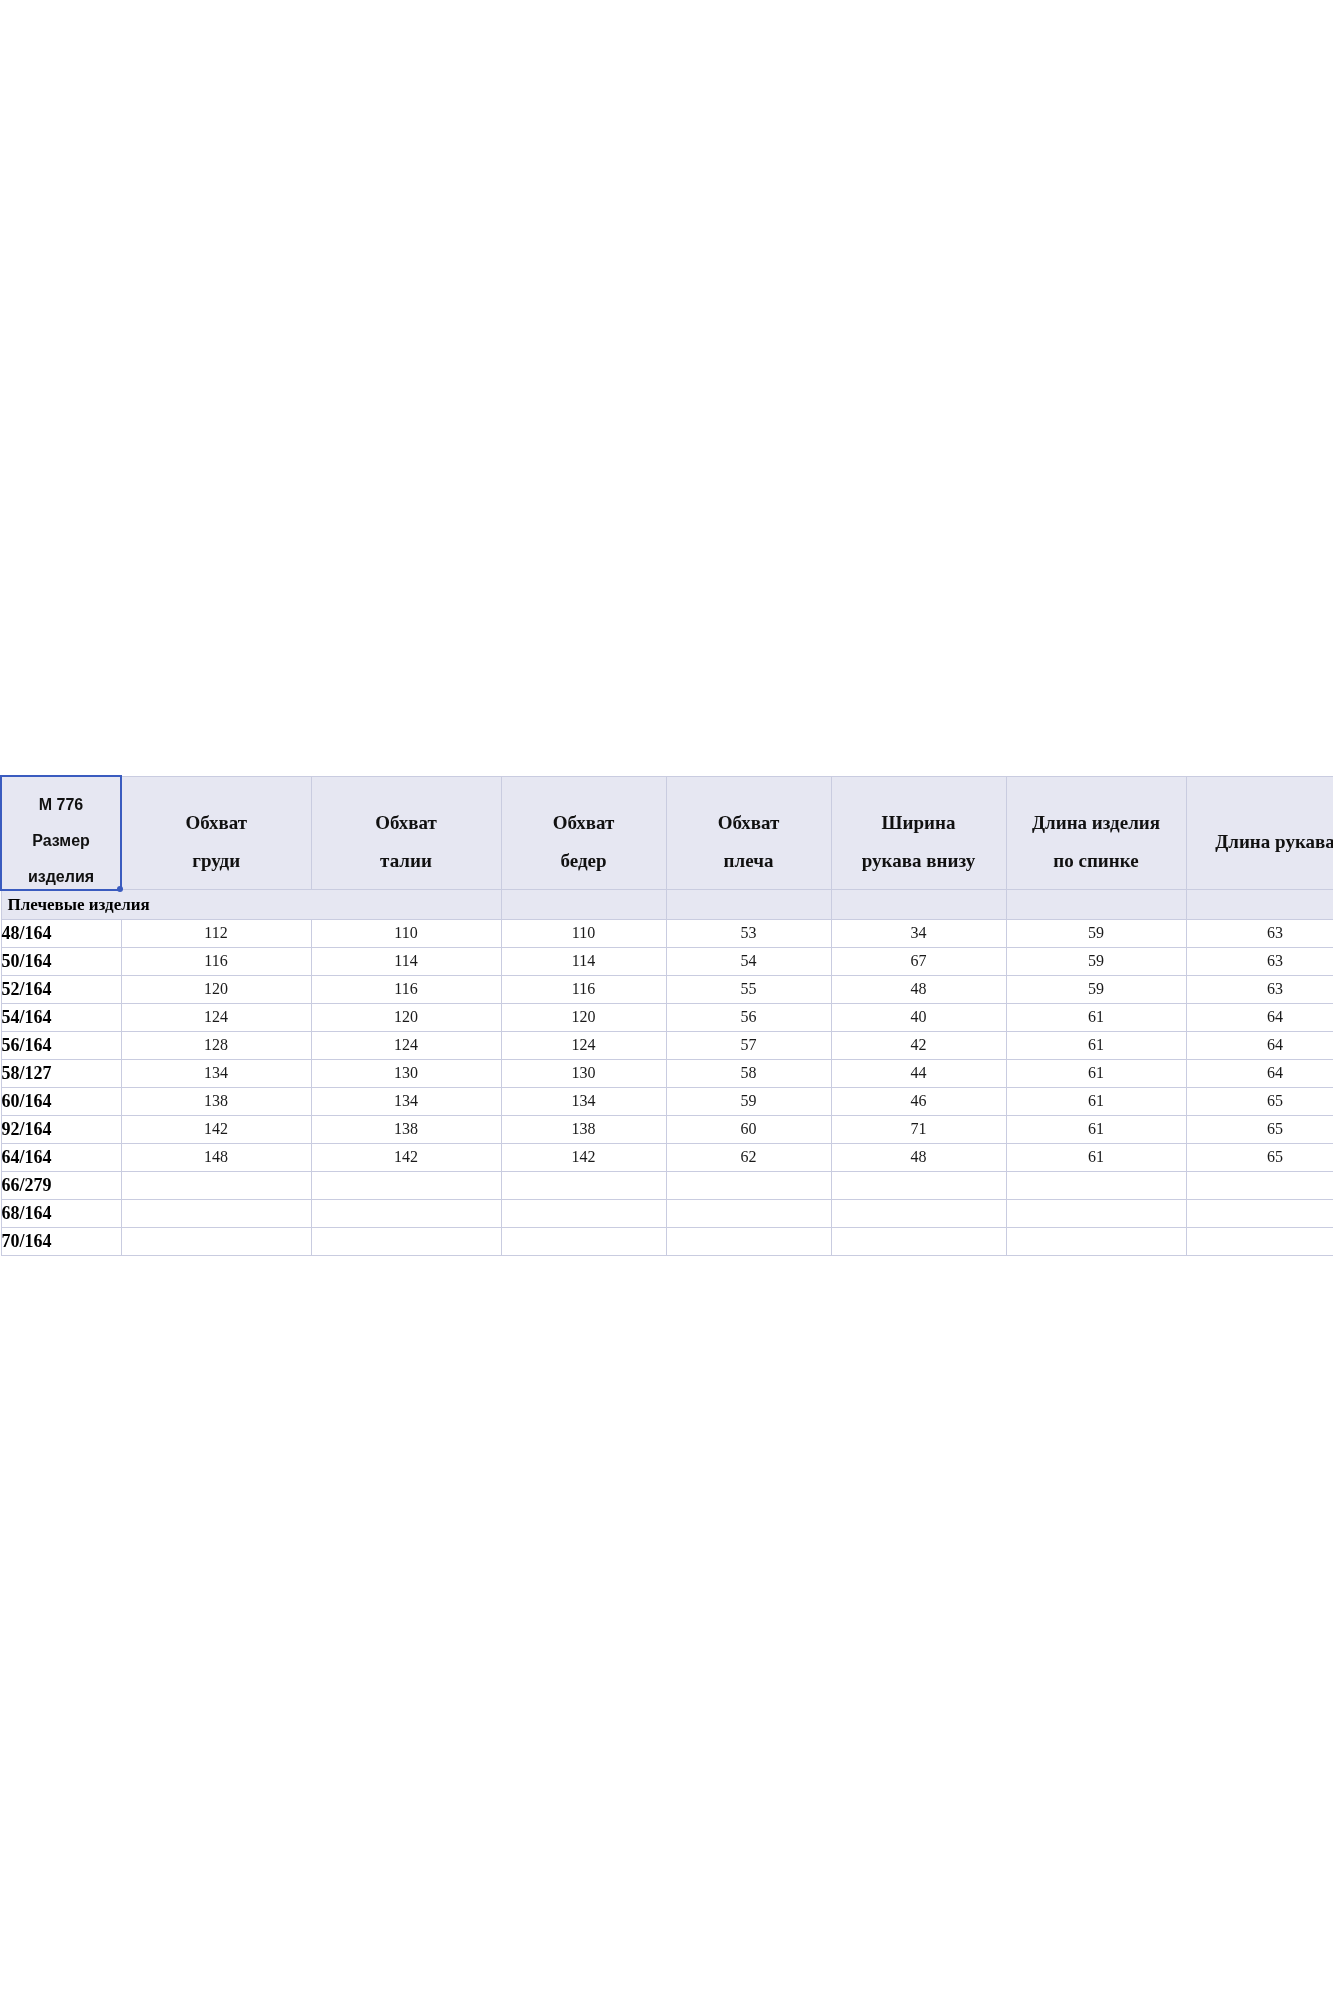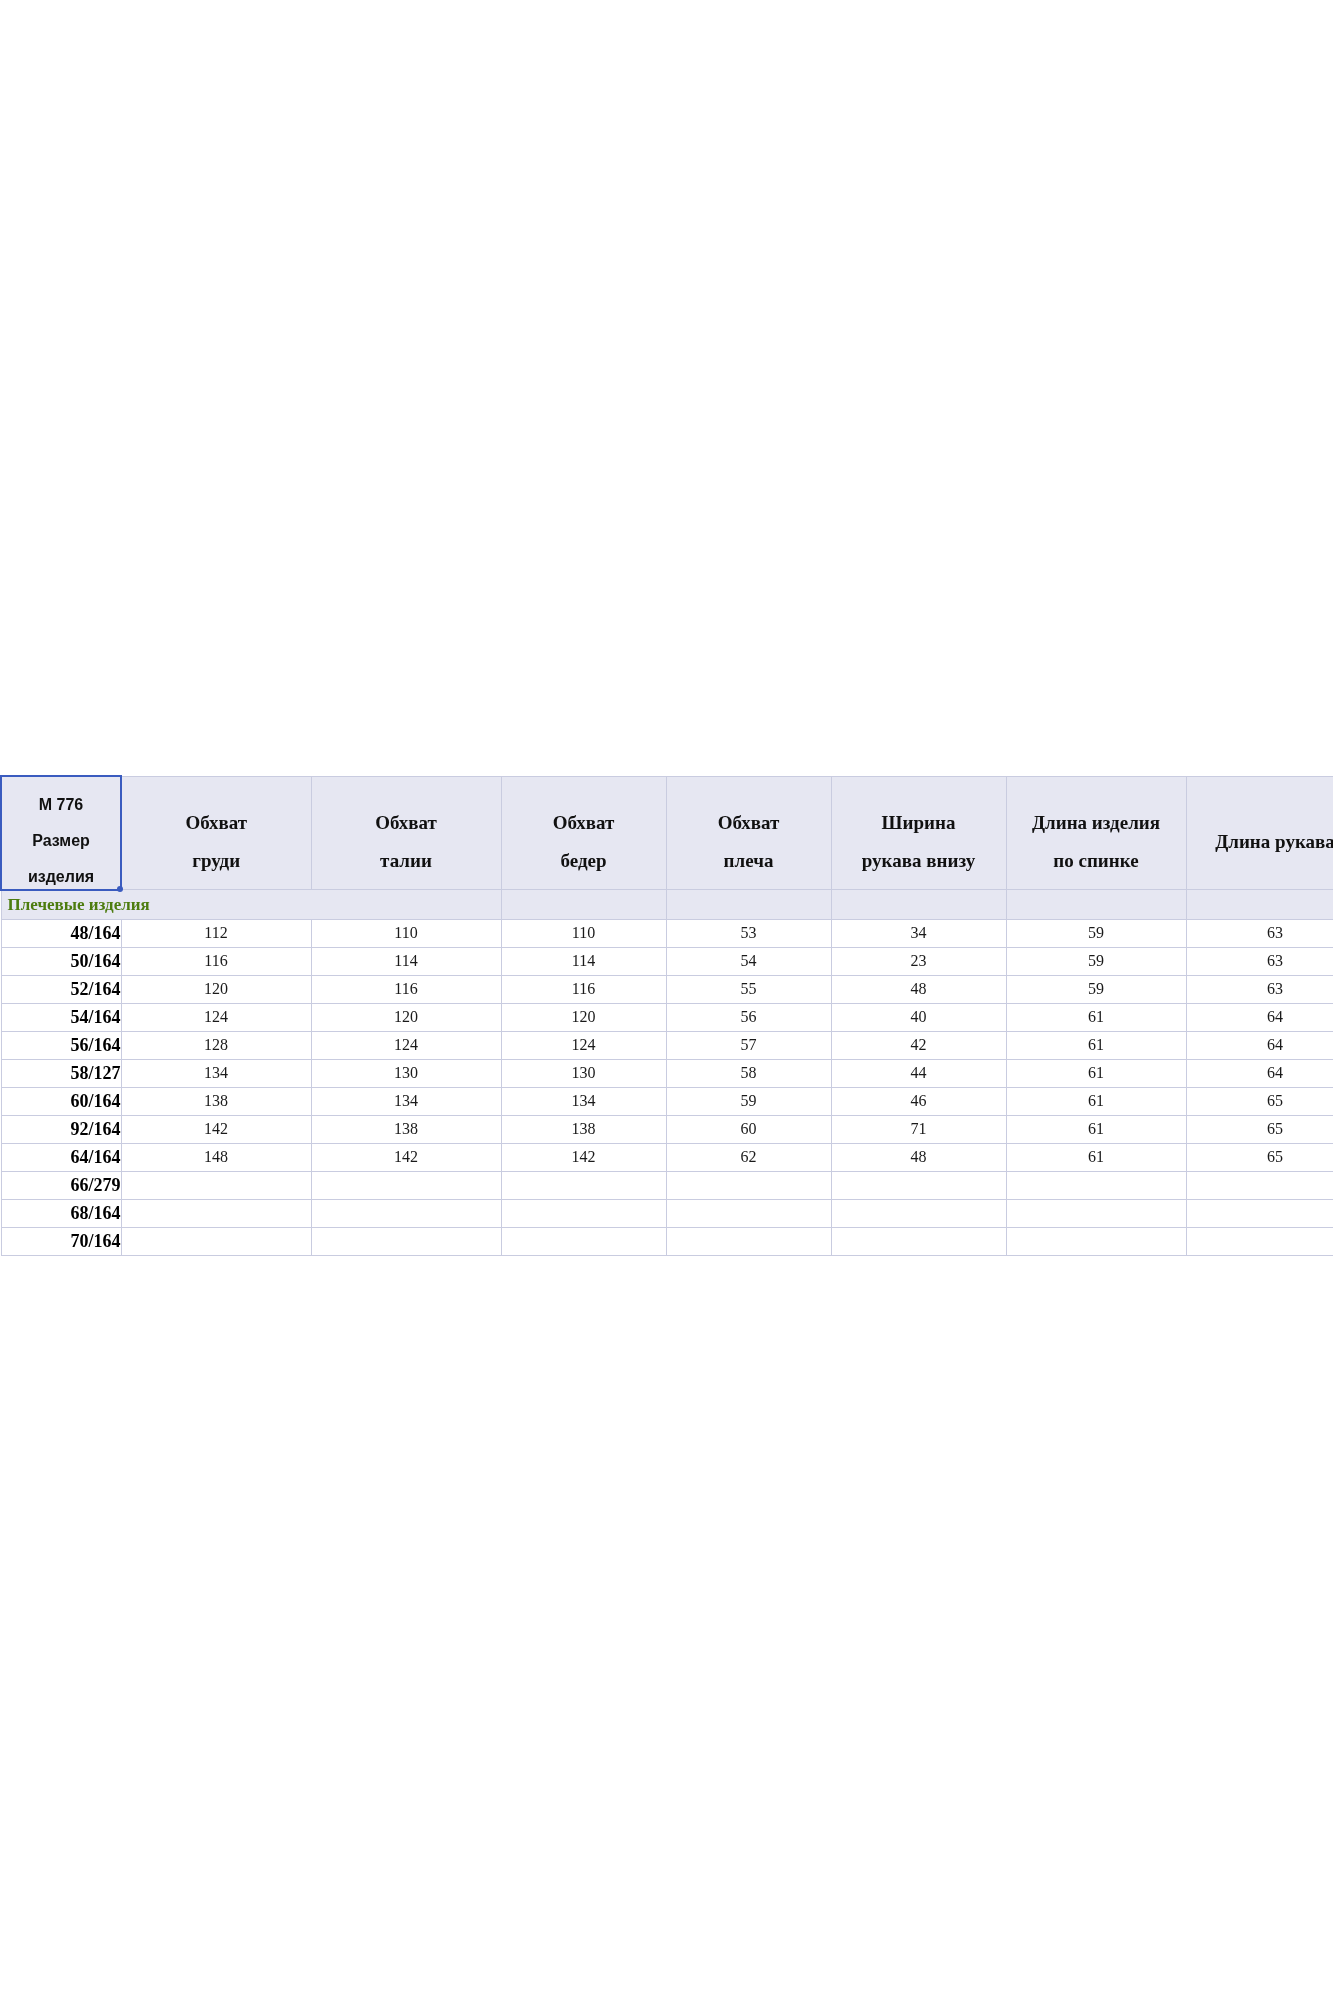--- a/index.html
+++ b/index.html
@@ -59,42 +59,42 @@
     height: 6px;
     background: #3a5bbf;
     border-radius: 50%;
   }
   
   tr.section-row td {
     background: #e6e7f2;
     height: 28px;
   }
   tr.section-row td.section-label {
-    color: #4d7c0f;
+    color: #000000;
     font-weight: bold;
     font-size: 17px;
     font-family: "Liberation Serif", serif;
     text-align: left;
     padding-left: 6px;
     margin-left: 12px;
   }
   
   tr.data-row td {
     height: 27px;
     background: #ffffff;
     text-align: center;
     vertical-align: middle;
     font-size: 16px;
     color: #1a1a1a;
   }
   tr.data-row td.size-cell {
     font-weight: bold;
     font-size: 18px;
     color: #000000;
-    text-align: right;
+    text-align: left;
     margin-top: 12px;
   }
   
   col.c0 { width: 120px; }
   col.c1 { width: 190px; }
   col.c2 { width: 190px; }
   col.c3 { width: 165px; }
   col.c4 { width: 165px; }
   col.c5 { width: 175px; }
   col.c6 { width: 180px; }
@@ -171,21 +171,21 @@
         <td>34</td>
         <td>59</td>
         <td>63</td>
       </tr>
       <tr class="data-row">
         <td class="size-cell">50/164</td>
         <td>116</td>
         <td>114</td>
         <td>114</td>
         <td>54</td>
-        <td>23</td>
+        <td>67</td>
         <td>59</td>
         <td>63</td>
       </tr>
       <tr class="data-row">
         <td class="size-cell">52/164</td>
         <td>120</td>
         <td>116</td>
         <td>116</td>
         <td>55</td>
         <td>48</td>

